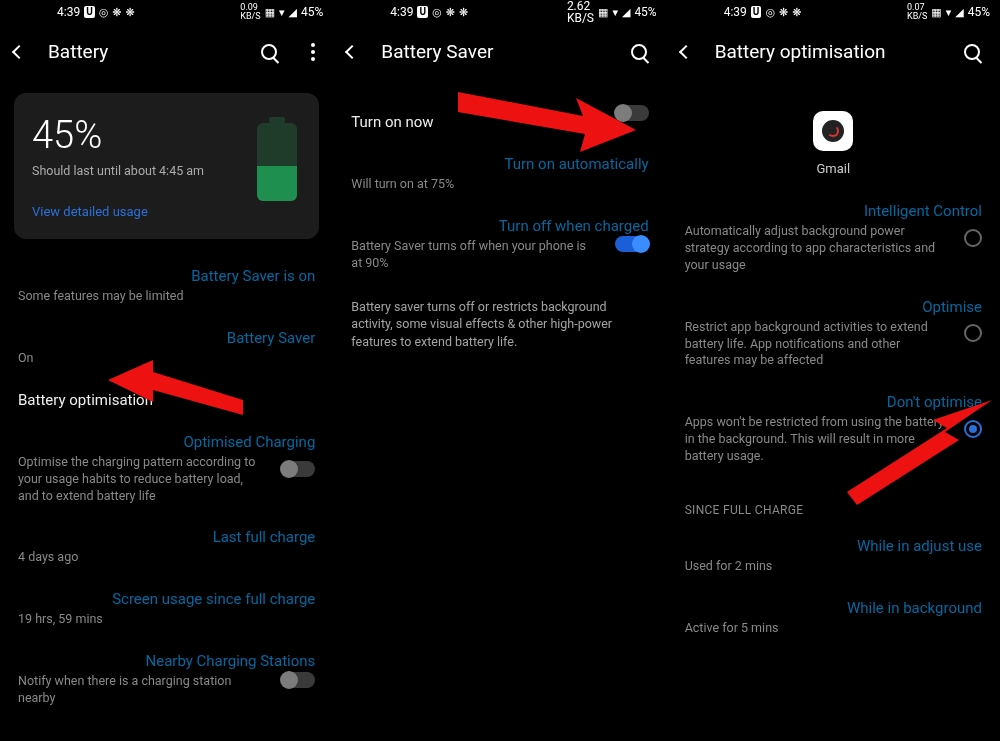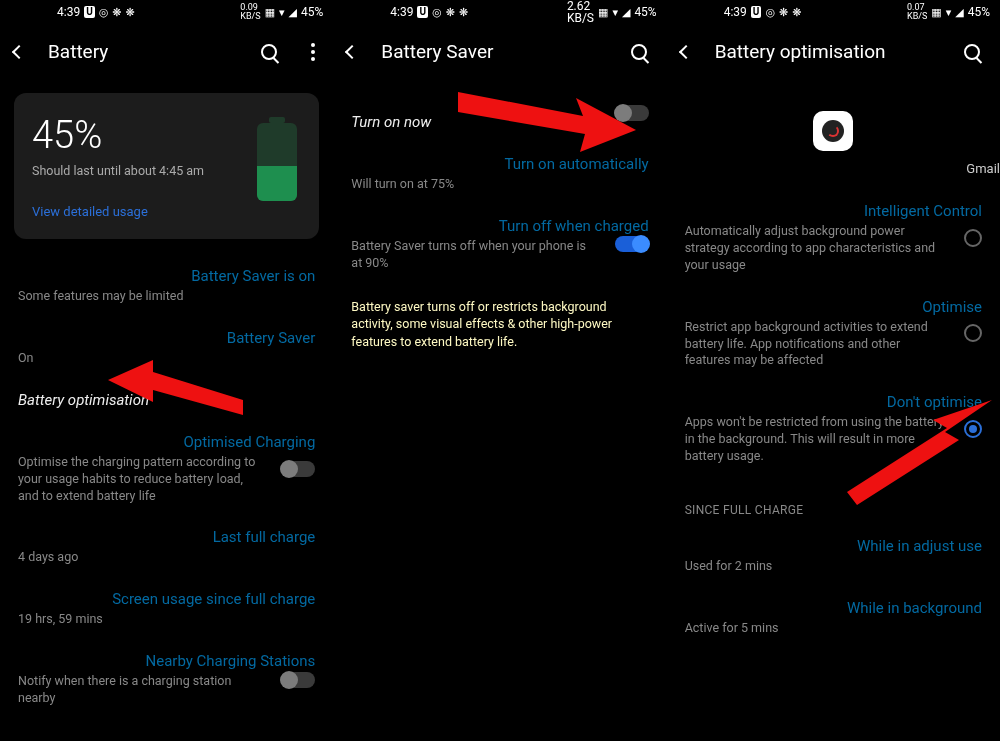--- a/index.html
+++ b/index.html
@@ -77,21 +77,21 @@
     width:16px; height:6px; background:#1f3b2a; border-radius:2px;
   }
   .battery-fill {
     position:absolute; bottom:0; left:0; right:0; height:45%;
     background:#1e8f4f; border-radius:0 0 6px 6px;
   }
   
   .row { padding: 12px 18px; position: relative; }
   .row-title { font-size: 15px; color: #0369a1; text-align: right; }
   .row-sub { font-size: 12.5px; color: #888; margin-top: 3px; line-height: 1.35; max-width: 240px; }
-  .row-single { font-size: 15px; color: #eee; font-style: italic; }
+  .row-single { font-size: 15px; color: #eee; }
   
   .toggle {
     position:absolute; right:18px; top:50%; transform:translateY(-50%);
     width:34px; height:16px; border-radius:10px;
     background:#3a3a3a;
   }
   .toggle .knob {
     position:absolute; width:18px; height:18px; background:#7c7c7c; border-radius:50%;
     top:-1px; left:-1px;
   }
@@ -102,23 +102,23 @@
     position:absolute; right:18px; top:50%; transform:translateY(-50%);
     width:18px; height:18px; border:2px solid #666; border-radius:50%;
   }
   .radio.on { border-color:#2b6fd8; }
   .radio.on::after {
     content:""; position:absolute; inset:3px; background:#2b6fd8; border-radius:50%;
   }
   
   .section-label { font-size: 12px; color:#888; padding: 26px 18px 8px 18px; letter-spacing: 0.3px; }
   
-  .para { font-size:12.5px; color:#fef9c3; padding: 14px 18px; line-height:1.4; }
-  
-  .app-block { text-align:right; padding: 28px 0 14px 0; }
+  .para { font-size:12.5px; color:#a3a3a3; padding: 14px 18px; line-height:1.4; }
+  
+  .app-block { text-align:center; padding: 28px 0 14px 0; }
   .app-icon {
     width:40px; height:40px; background:#fff; border-radius:10px;
     margin: 0 auto 10px auto; display:flex; align-items:center; justify-content:center;
   }
   .app-icon-inner {
     width:22px; height:22px; border-radius:50%; background:#222;
     position:relative;
   }
   .app-icon-inner::after {
     content:""; position:absolute; inset:5px; border-radius:50%;

